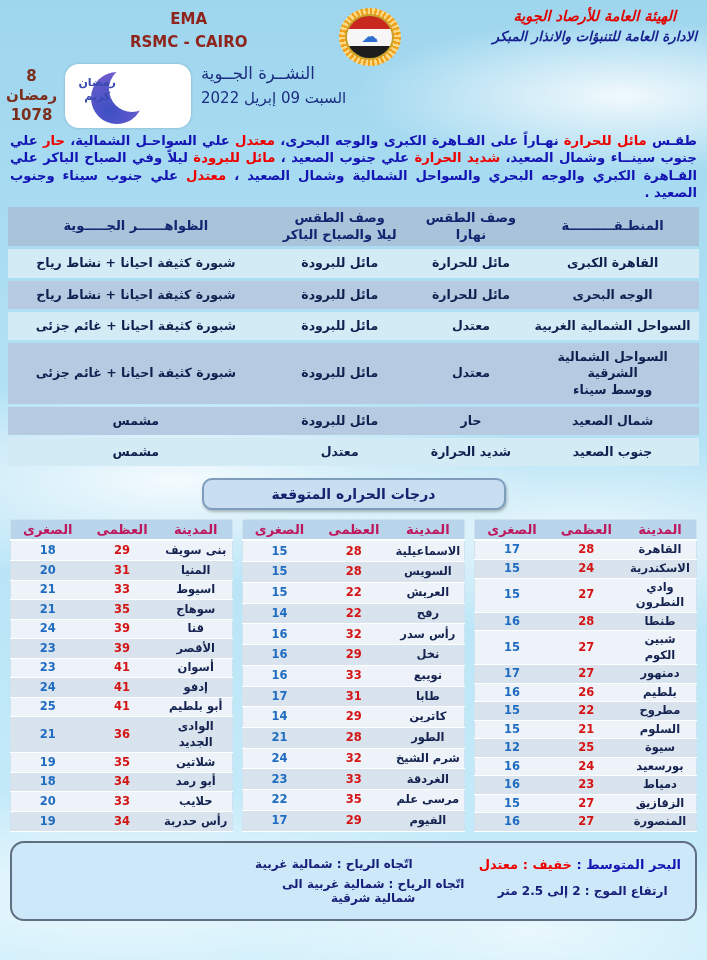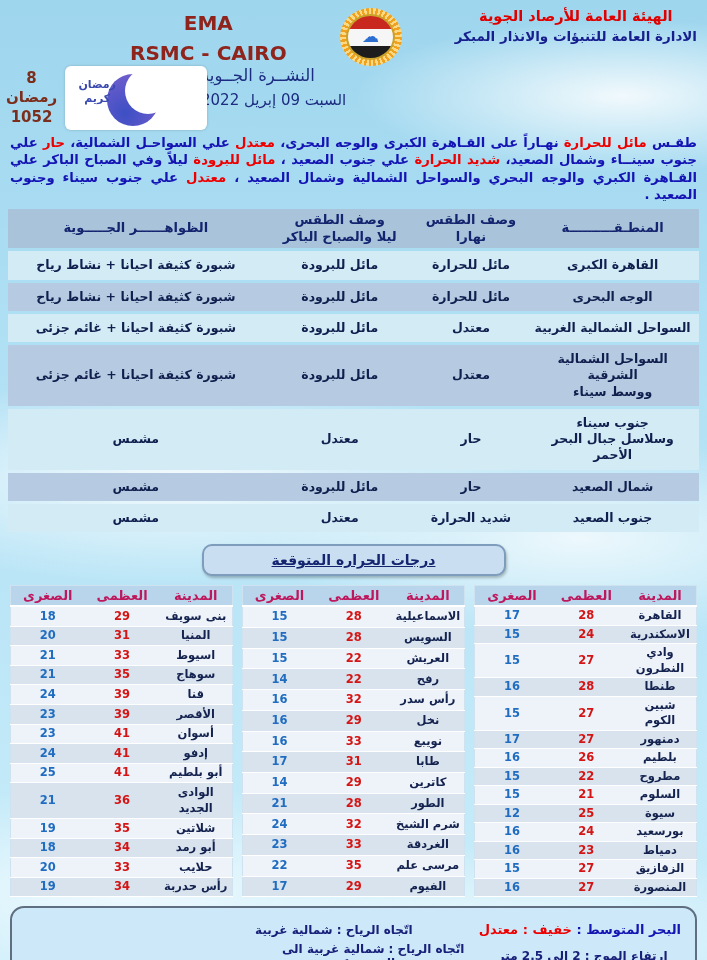--- a/index.html
+++ b/index.html
@@ -9,58 +9,58 @@
     background:
       radial-gradient(ellipse 380px 110px at 88% 10%, rgba(255,255,255,.85), transparent 70%),
       radial-gradient(ellipse 520px 150px at 25% 50%, rgba(255,255,255,.85), transparent 70%),
       radial-gradient(ellipse 460px 140px at 82% 56%, rgba(255,255,255,.75), transparent 70%),
       radial-gradient(ellipse 540px 150px at 18% 93%, rgba(255,255,255,.7), transparent 72%),
       radial-gradient(ellipse 400px 120px at 75% 97%, rgba(255,255,255,.6), transparent 72%),
       linear-gradient(180deg,#9ed6ee 0%,#b4e2f5 45%,#c9edfa 100%);
   }
   
   .top-row{display:flex;justify-content:space-between;align-items:flex-start;padding:6px 10px 0 10px;}
-  .org{ text-align:center;line-height:1.45;}
+  .org{ text-align:center;line-height:1.45;font-style:italic;}
   .org .l1{color:#e00000;font-weight:bold;font-size:14.5px;}
   .org .l2{color:#171f8e;font-weight:bold;font-size:13.5px;}
-  .ema-block{text-align:center;color:#8f241c;font-weight:bold;font-size:20px;line-height:1.5;margin-left:120px;margin-top:2px;}
+  .ema-block{text-align:center;color:#8f241c;font-weight:bold;font-size:15px;line-height:1.5;margin-left:120px;margin-top:2px;}
   .ema-logo{width:62px;height:58px;border-radius:50%;
     background:repeating-conic-gradient(#f0a11e 0deg 5deg,#fbd985 5deg 10deg);
     display:flex;align-items:center;justify-content:center;margin-top:2px;}
   .ema-logo .flag{width:45px;height:42px;border-radius:50%;border:2px solid #caa22a;
     background:linear-gradient(180deg,#c8281e 0 30%,#f6f6f6 30% 72%,#1d1d1d 72% 100%);
     display:flex;align-items:center;justify-content:center;}
   .ema-logo .cloud{color:#2d6fd0;font-size:17px;line-height:1;margin-top:-2px;}
   .second-row{display:flex;align-items:flex-start;margin-top:-2px;}
   .spacer{width:190px;}
   .bulletin{flex:1;text-align:left;color:#1c2c80;font-weight:normal;}
   .bulletin .t{font-size:16.5px;letter-spacing:.5px;}
   .bulletin .d{font-size:15px;margin-top:6px;}
   .hijri-zone{width:195px;display:flex;justify-content:flex-end;align-items:center;gap:8px;padding-left:6px;}
-  .ramadan-card{width:98px;height:64px;background:#fff;border-radius:6px;position:relative;overflow:hidden;flex:0 0 auto;box-shadow:0 0 3px rgba(0,0,0,.2);padding-left:44px;}
+  .ramadan-card{width:126px;height:64px;background:#fff;border-radius:14px;position:relative;overflow:hidden;flex:0 0 auto;box-shadow:0 0 3px rgba(0,0,0,.2);}
   .ramadan-card .moon{position:absolute;width:52px;height:52px;border-radius:50%;right:48px;top:8px;
     background:radial-gradient(circle at 35% 75%,#3d4fc4,#7e62cf);}
   .ramadan-card .moon-cut{position:absolute;width:46px;height:46px;border-radius:50%;right:36px;top:2px;background:#fff;}
   .ramadan-card .calli{position:absolute;left:8px;top:12px;width:48px;text-align:center;color:#3a49b0;font-weight:bold;font-size:11px;line-height:1.3;}
   .hijri{color:#7c2e1d;font-weight:bold;font-size:15px;text-align:center;line-height:1.3;}
   
   .summary{margin:4px 10px 2px 10px;font-size:13.2px;font-weight:bold;line-height:1.32;text-align:justify;color:#1414b4;}
   .summary .red{color:#ee0000;}
   .summary .blue{color:#1414b4;}
   
   table.forecast{width:calc(100% - 16px);margin:2px 8px;border-collapse:separate;border-spacing:0 3px;font-weight:bold;}
   table.forecast th{background:#a9c3da;color:#14246e;font-size:13px;padding:3px 4px;white-space:pre-line;line-height:1.3;}
   table.forecast td{font-size:12.5px;padding:6px 4px;text-align:center;color:#101f4e;white-space:pre-line;line-height:1.3;}
   table.forecast tr.odd td{background:#d2ebf5;}
   table.forecast tr.even td{background:#b6cbe1;}
   td.phen-red{color:#ee0000;}
   td.phen-dark{color:#101f4e;}
   
   .temp-pill{width:300px;margin:9px auto 9px auto;background:#c9def1;border:2px solid #7e9cbb;border-radius:10px;
-    text-align:center;color:#14246e;font-weight:bold;font-size:14px;padding:6px 0;box-shadow:1px 2px 3px rgba(0,0,0,.25);text-decoration:underline;}
+    text-align:center;color:#14246e;font-weight:bold;font-size:14px;padding:6px 0;box-shadow:1px 2px 3px rgba(0,0,0,.25);}
   .temp-wrap{display:flex;gap:9px;margin:0 10px;}
   table.temp-table{flex:1;border-collapse:collapse;font-weight:bold;border:1px solid #cfe2ef;}
   table.temp-table th{background:#b9d5ec;color:#be185d;font-size:13px;padding:2px 12px;border-bottom:2px solid #fff;}
   table.temp-table td{font-size:11.5px;padding:1px 4px;text-align:center;border-bottom:1px solid #fff;line-height:1.35;}
   table.temp-table tr.odd td{background:#eef3f9;}
   table.temp-table tr.even td{background:#d9e3ed;}
   td.city{color:#14224f;}
   td.tmax{color:#d41515;}
   td.tmin{color:#1f6cc0;}
   
@@ -100,21 +100,21 @@
     </div>
     <div class="hijri-zone">
       <div class="ramadan-card">
         <div class="moon"></div>
         <div class="moon-cut"></div>
         <div class="calli">رمضان كريم</div>
       </div>
       <div class="hijri">
         <div>8</div>
         <div>رمضان</div>
-        <div>1052</div>
+        <div>1078</div>
       </div>
     </div>
   </div>
 
   <p class="summary"><span class="blue">طقـس </span><span class="red">مائل للحرارة </span><span class="blue">نهـاراً على القـاهرة الكبرى والوجه البحرى، </span><span class="red">معتدل </span><span class="blue">علي السواحـل الشمالية، </span><span class="red">حار </span><span class="blue">علي جنوب سينــاء وشمال الصعيد، </span><span class="red">شديد الحرارة </span><span class="blue">علي جنوب الصعيد ، </span><span class="red">مائل للبرودة </span><span class="blue">ليلاً وفي الصباح الباكر علي القـاهرة الكبري والوجه البحري والسواحل الشمالية وشمال الصعيد ، </span><span class="red">معتدل </span><span class="blue">علي جنوب سيناء وجنوب الصعيد .</span></p>
 
   <table class="forecast">
     <colgroup>
         <col style="width:25%">
         <col style="width:16%">
@@ -150,27 +150,20 @@
           <td>مائل للبرودة</td>
           <td class="phen-red">شبورة كثيفة احيانا + غائم جزئى</td>
         </tr>
         <tr class="even">
           <td>السواحل الشمالية الشرقية
 ووسط سيناء</td>
           <td>معتدل</td>
           <td>مائل للبرودة</td>
           <td class="phen-red">شبورة كثيفة احيانا + غائم جزئى</td>
         </tr>
-        <tr class="odd">
-          <td>جنوب سيناء
-وسلاسل جبال البحر الأحمر</td>
-          <td>حار</td>
-          <td>معتدل</td>
-          <td class="phen-dark">مشمس</td>
-        </tr>
         <tr class="even">
           <td>شمال الصعيد</td>
           <td>حار</td>
           <td>مائل للبرودة</td>
           <td class="phen-dark">مشمس</td>
         </tr>
         <tr class="odd">
           <td>جنوب الصعيد</td>
           <td>شديد الحرارة</td>
           <td>معتدل</td>

